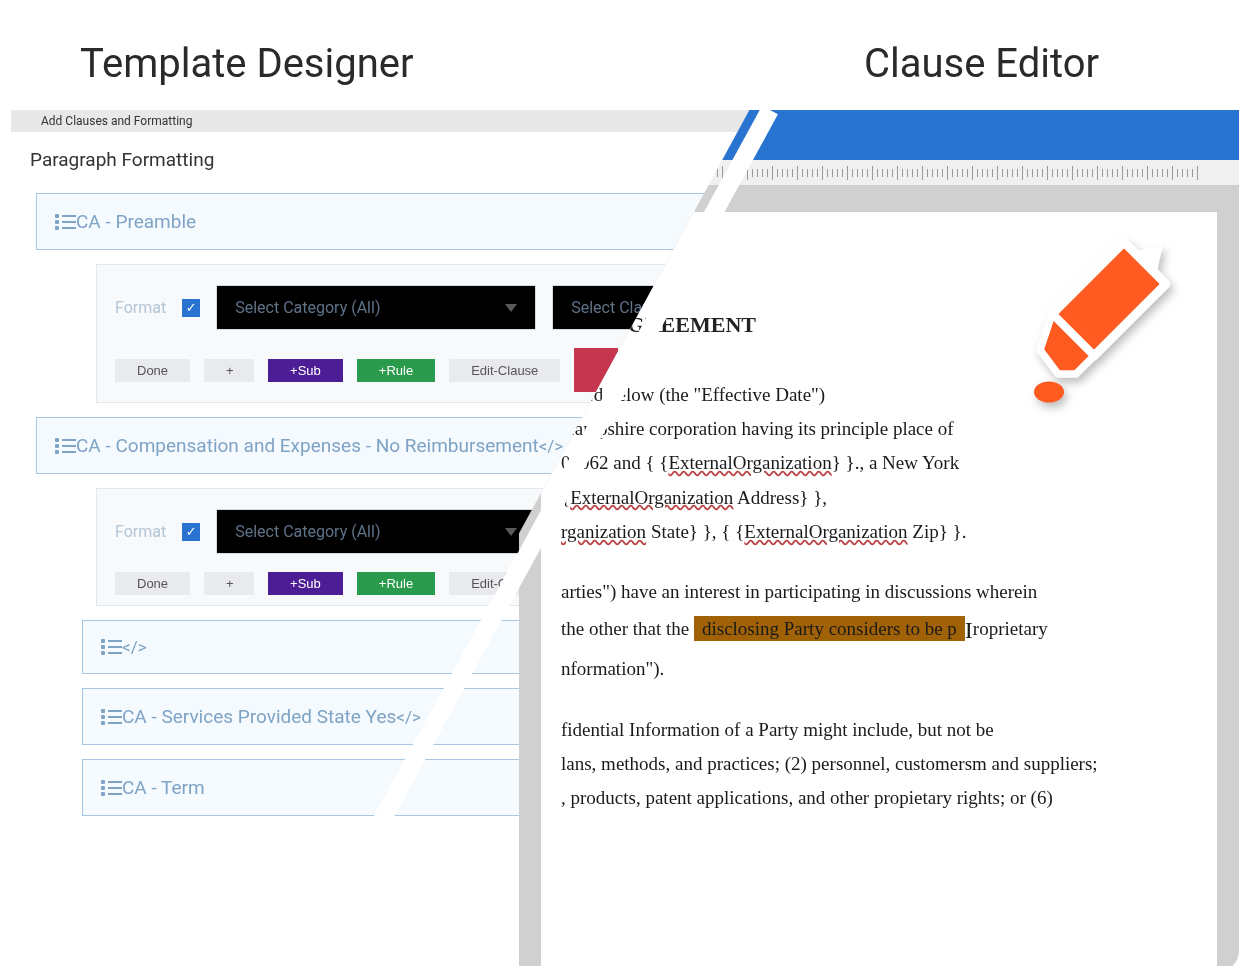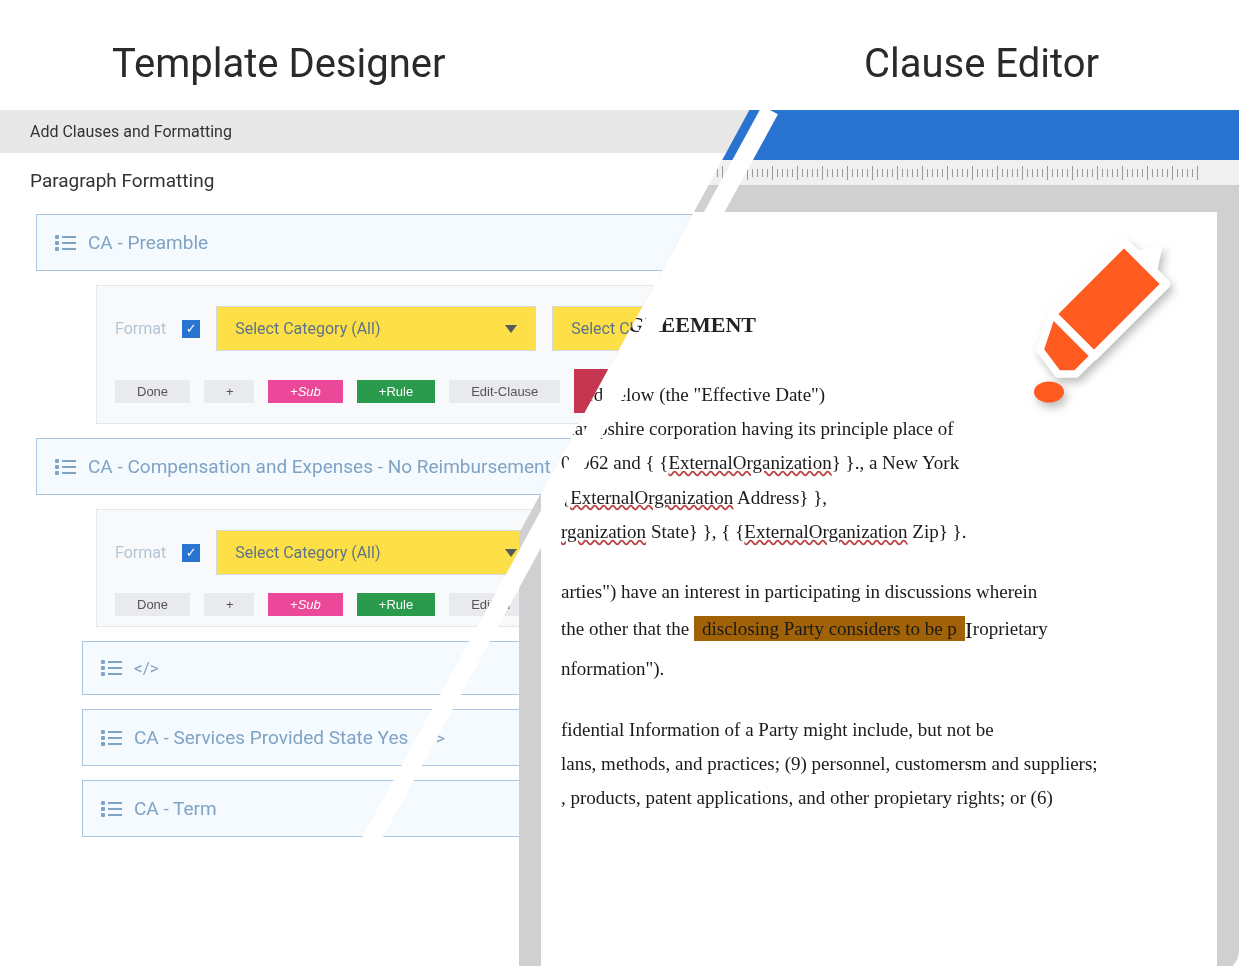--- a/index.html
+++ b/index.html
@@ -1,47 +1,47 @@
 <!DOCTYPE html>
 <html><head>
 <meta charset="utf-8">
 <style>
 * { box-sizing: border-box; margin: 0; padding: 0; }
 body { font-family: -apple-system, BlinkMacSystemFont, "Segoe UI", Roboto, sans-serif; background: #fff; width: 1239px; height: 971px; position: relative; overflow: hidden; }
 
 .container { position: relative; width: 100%; height: 100%; background: #fff; border-radius: 20px; overflow: hidden; }
 
-.header-row { display: flex; padding: 40px 80px 20px 80px; margin-left: 32px; }
+.header-row { display: flex; padding: 40px 80px 20px 80px; }
 .header-left { font-size: 40px; font-weight: 400; color: #2a2a2a; flex: 1; }
 .header-right { font-size: 40px; font-weight: 400; color: #2a2a2a; text-align: right; padding-right: 60px; }
 
-.gray-bar { background: #e8e8e8; padding: 12px 30px; font-size: 16px; color: #333; }
+.gray-bar { background: #e8e8e8; padding: 4px 30px; font-size: 12px; color: #333; margin-left: 11px; }
 .paragraph-label { padding: 16px 30px 8px; font-size: 19px; color: #333; }
 
 .left-panel { position: absolute; left: 0; top: 110px; width: 100%; }
 
-.clause-box { margin: 14px 36px; border: 1px solid #a9c6e2; background: #f5faff; padding: 16px 18px; display: flex; align-items: center; gap: 12px; }
+.clause-box { margin: 14px 36px; border: 1px solid #a9c6e2; background: #f5faff; padding: 16px 18px; display: flex; align-items: center; gap: 0; }
 .clause-box.indent { margin-left: 82px; }
 .clause-label { color: #7fa3c5; font-size: 19px; }
 .list-icon { display: inline-flex; flex-direction: column; gap: 2px; }
 .list-icon span { display: flex; align-items: center; gap: 3px; }
 .list-icon .dot { width: 4px; height: 4px; background: #7fa3c5; border-radius: 1px; }
 .list-icon .bar { width: 14px; height: 2px; background: #7fa3c5; }
 .code-tag { color: #7fa3c5; font-size: 17px; }
 
 .edit-panel { margin: 8px 36px 8px 96px; border: 1px solid #e3e8ee; background: #f7f9fb; padding: 20px 18px 10px; }
 .edit-row1 { display: flex; align-items: center; gap: 16px; margin-bottom: 18px; }
 .format-label { color: #b4c6d6; font-size: 16px; }
 .checkbox { width: 18px; height: 18px; background: #2874d0; display: inline-flex; align-items: center; justify-content: center; color: #fff; font-size: 13px; }
-.dropdown { flex: 1; border: 1px solid #d3dae2; background: #fde047; padding: 12px 18px; display: flex; align-items: center; justify-content: space-between; color: #5f7388; font-size: 16px; max-width: 320px; gap: 44px; }
+.dropdown { flex: 1; border: 1px solid #d3dae2; background: #000000; padding: 12px 18px; display: flex; align-items: center; justify-content: space-between; color: #5f7388; font-size: 16px; max-width: 320px; gap: 44px; }
 .dropdown .chev { border-left: 6px solid transparent; border-right: 6px solid transparent; border-top: 8px solid #5a5a5a; }
 .edit-row2 { display: flex; gap: 14px; align-items: center; }
 .btn { padding: 4px 22px; font-size: 13px; border: none; cursor: pointer; }
 .btn-gray { background: #e8eaed; color: #555; }
-.btn-blue { background: #ec4899; color: #fff; font-style: italic; }
+.btn-blue { background: #4c1d95; color: #fff; }
 .btn-green { background: #2a9a4c; color: #fff; }
 .btn-red { background: #c73651; width: 44px; height: 44px; }
 
 
 .right-panel { position: absolute; right: 0; top: 110px; width: 720px; height: 860px; }
 .blue-header { height: 50px; background: #2874d0; }
 .ruler { height: 26px; background: #f0f0f0; display: flex; align-items: center; padding: 0 8px; gap: 4px; border-bottom: 1px solid #ccc; }
 .ruler span { width: 1px; height: 8px; background: #999; display: inline-block; }
 .ruler span.big { height: 14px; }
 .doc-area { background: #d0d0d0; padding: 26px 0 0 0; height: 780px; }
@@ -356,21 +356,21 @@
             <span>{</span><span class="placeholder">ExternalOrganization</span><span> Address} },</span><br>
             <span class="placeholder">rganization</span><span> State} }, { {</span><span class="placeholder">ExternalOrganization</span><span> Zip} }.</span>
           </p>
           <p>
             <span>arties") have an interest in participating in discussions wherein</span><br>
             <span>the other that the </span><span class="highlight">disclosing Party considers to be p</span><span class="cursor-caret">I</span><span>roprietary</span><br>
             <span>nformation").</span>
           </p>
           <p>
             <span>fidential Information of a Party might include, but not be</span><br>
-            <span>lans, methods, and practices; (9) personnel, customersm and suppliers;</span><br>
+            <span>lans, methods, and practices; (2) personnel, customersm and suppliers;</span><br>
             <span>, products, patent applications, and other propietary rights; or (6)</span>
           </p>
         </div>
       </div>
     </div>
   </div>
 
   <svg class="pen-icon" viewBox="0 0 100 120">
     <path d="M 60 8 L 88 36 L 40 84 L 12 56 Z" fill="#ff5a1f" stroke="#fff" stroke-width="6" stroke-linejoin="round"></path>
     <path d="M 68 14 L 82 28 L 86 10 Z" fill="#fff"></path>

